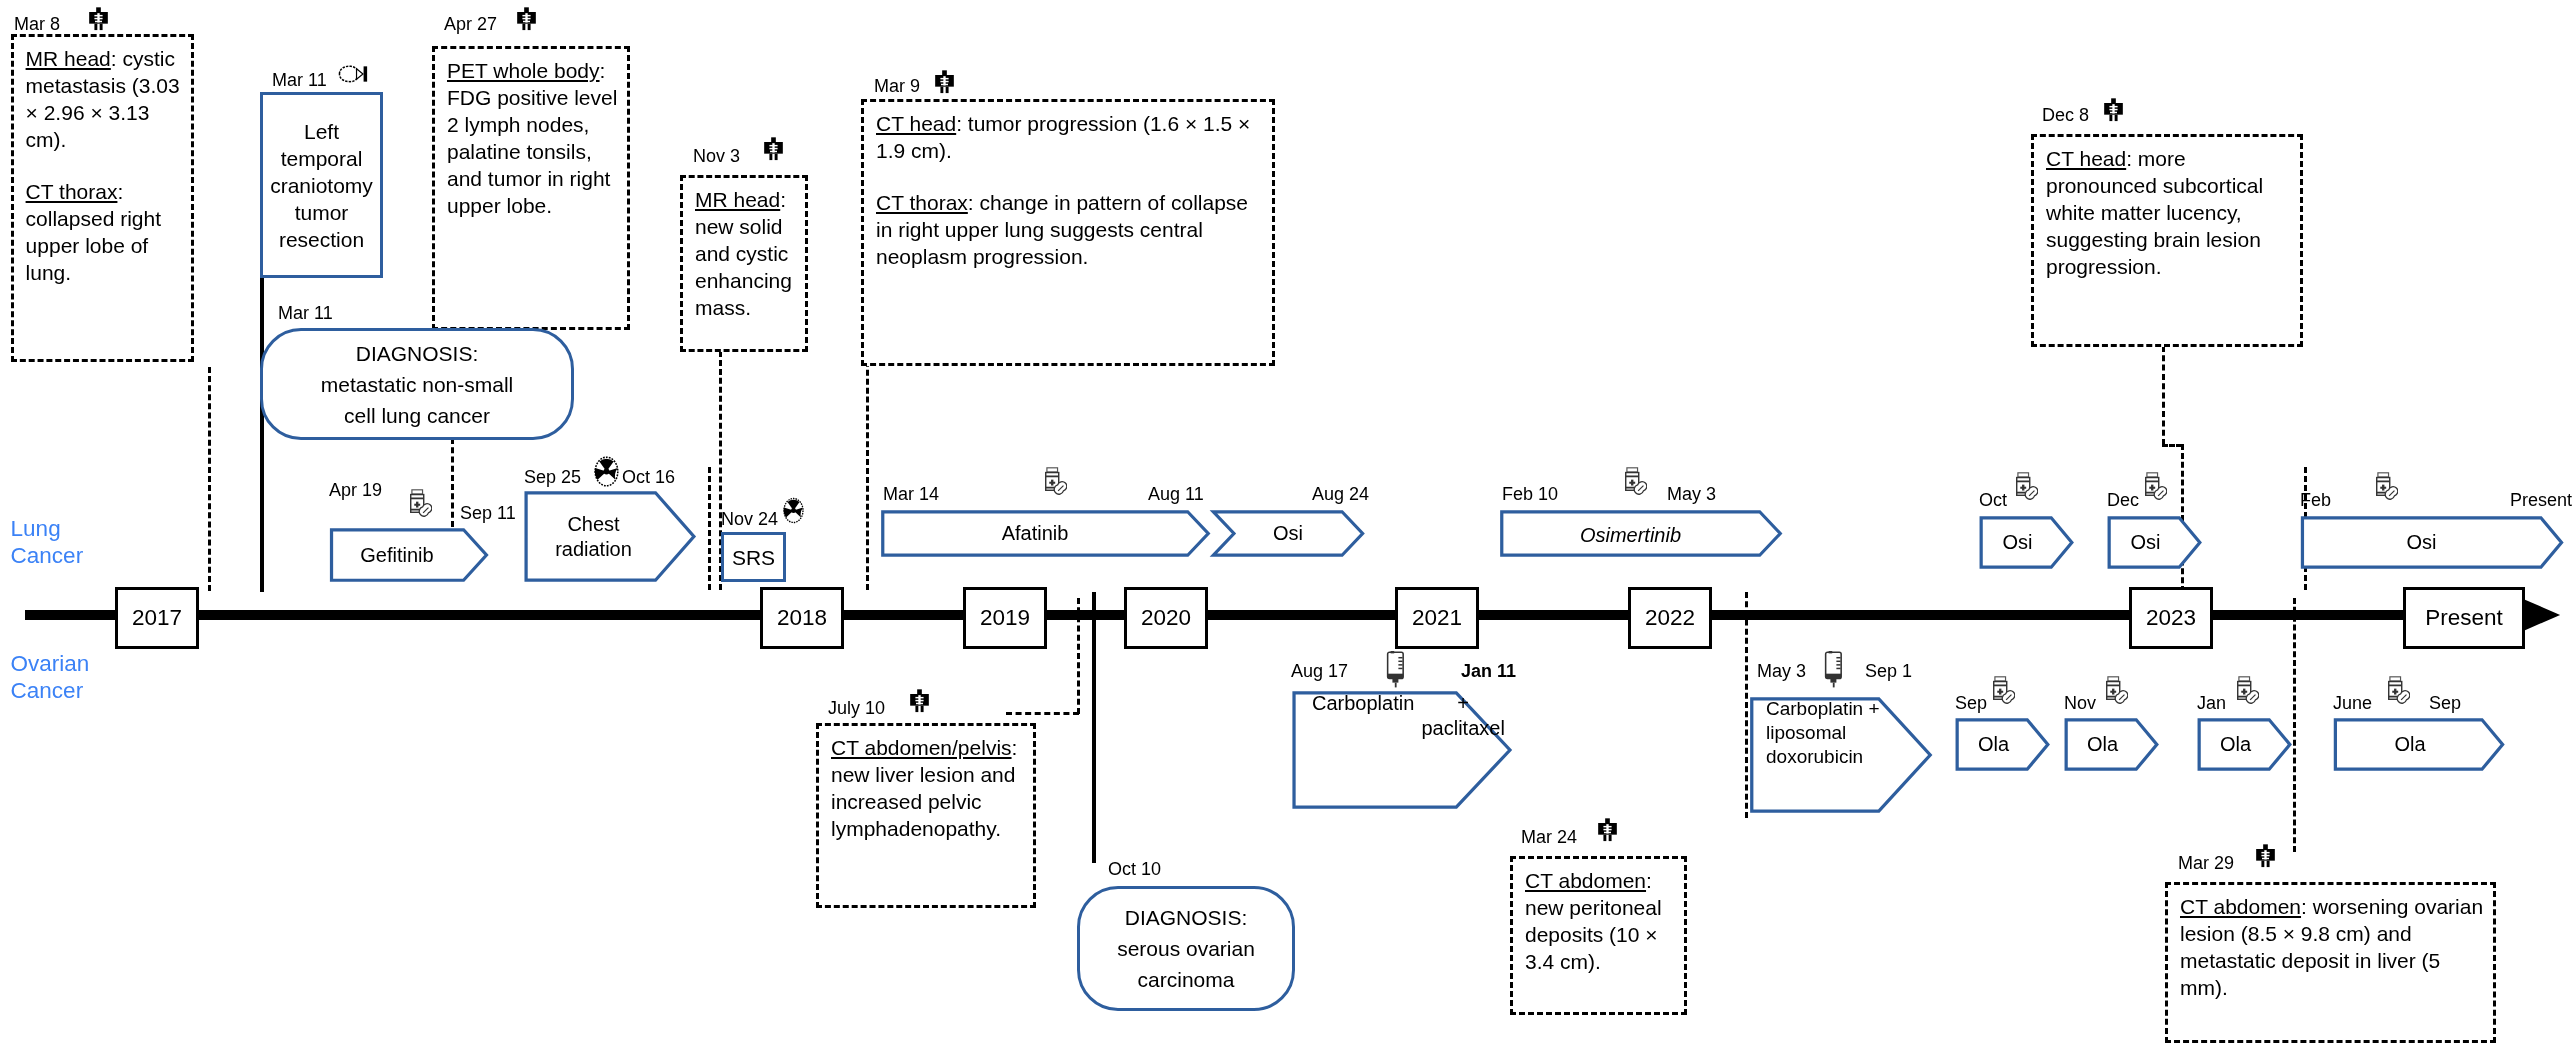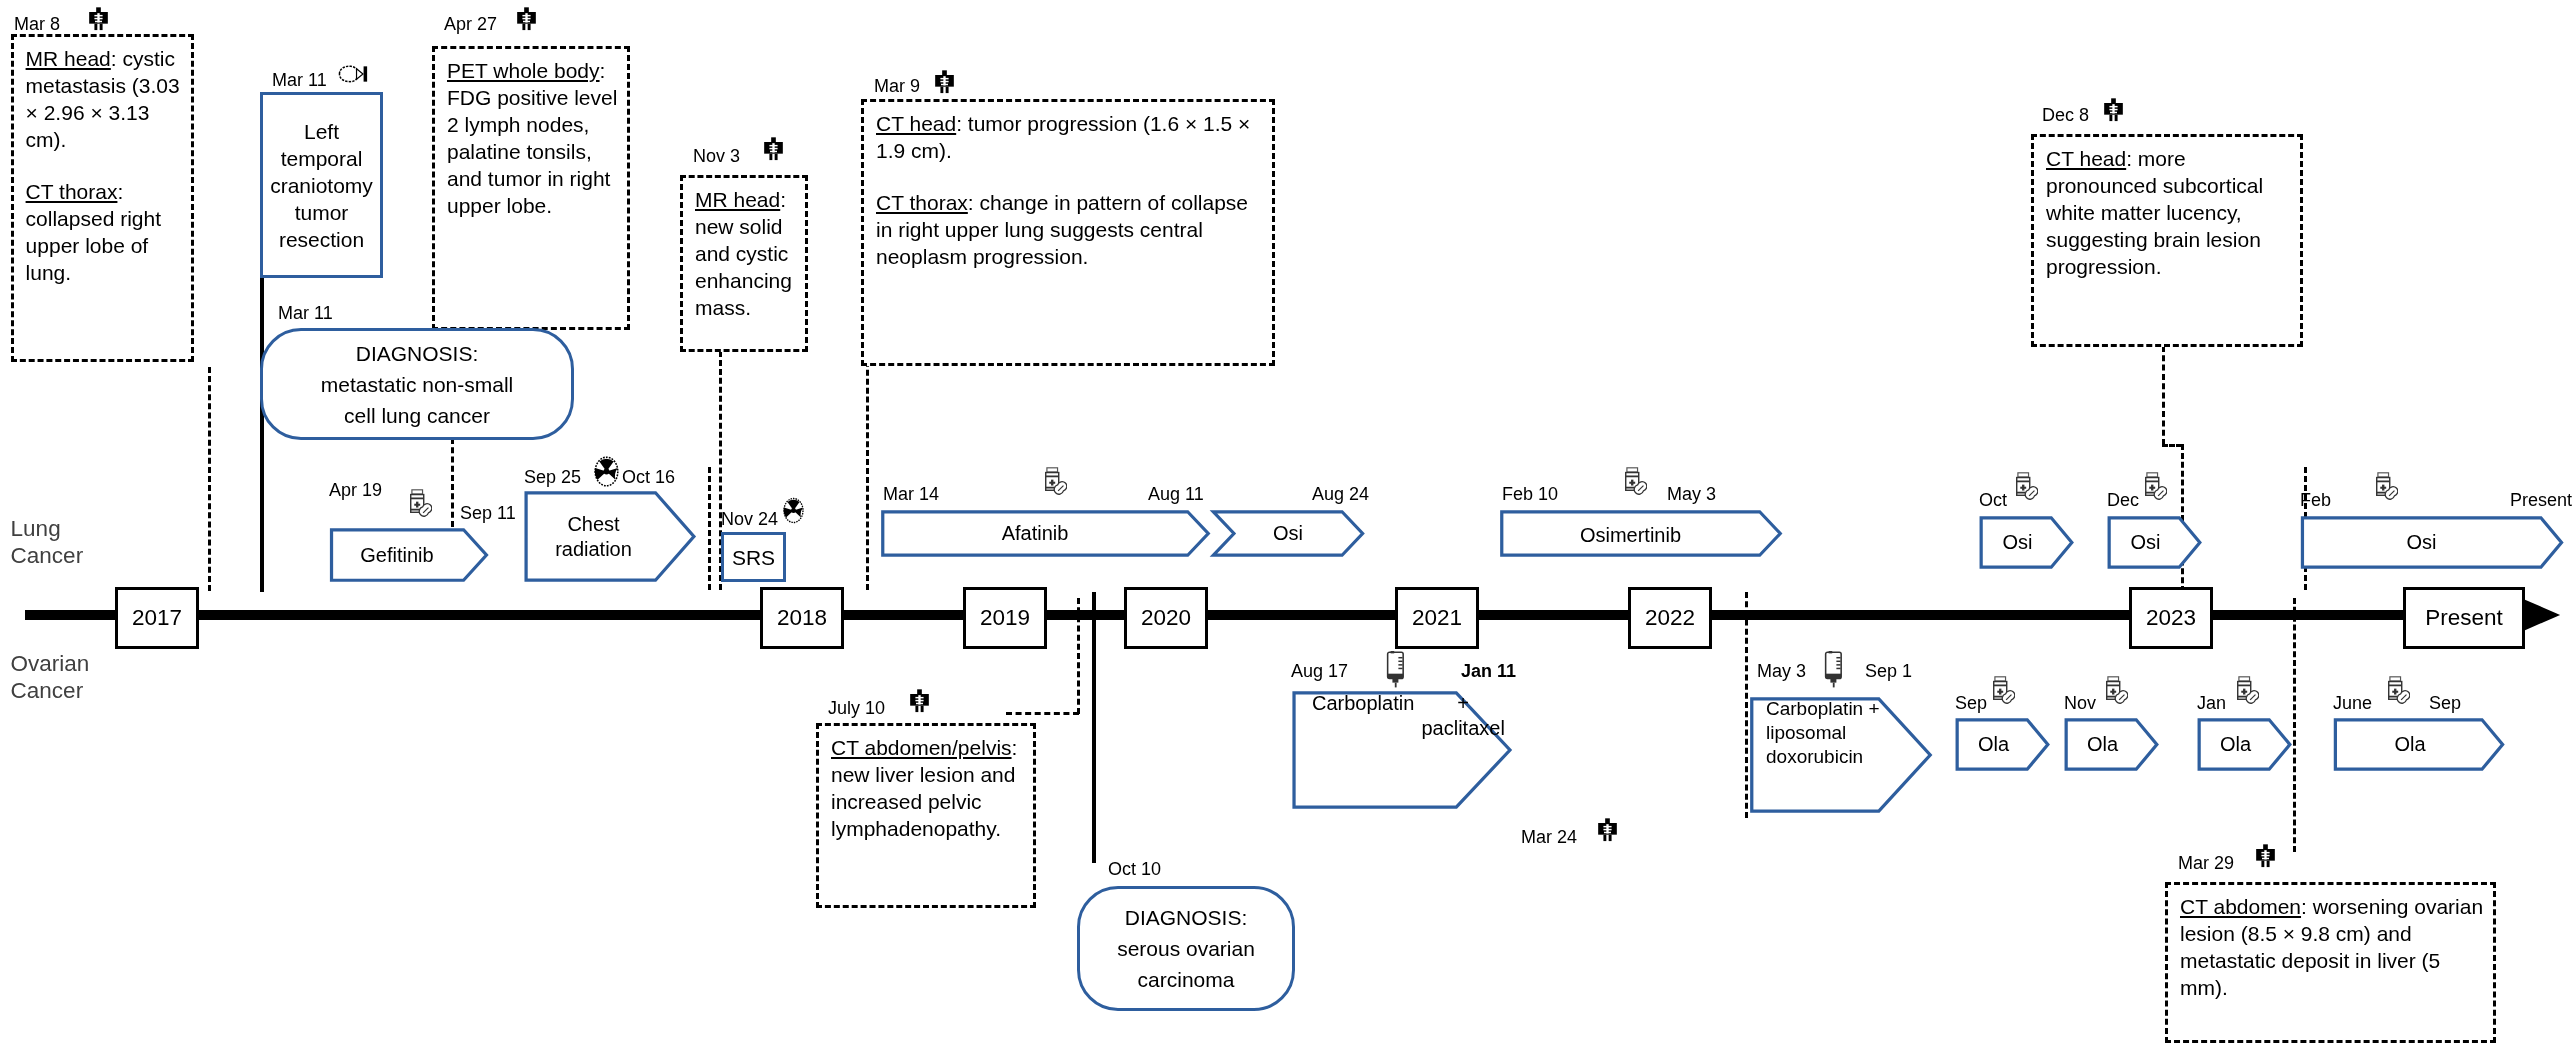--- a/index.html
+++ b/index.html
@@ -2,21 +2,21 @@
 <html style="font-size:9.5px"><head>
 <meta charset="utf-8">
 <style>
   html,body{margin:0;padding:0;background:#fff;}
   body{font-family:"Liberation Sans",sans-serif;color:#000;}
   #canvas{position:relative;width:2576px;height:1055px;background:#fff;overflow:hidden;}
   .abs{position:absolute;box-sizing:border-box;}
 
   
   .datelbl{font-size:18px;line-height:20px;color:#000;white-space:nowrap;}
-  .rowlbl{font-size:22.5px;line-height:27px;color:#404040;}
+  .rowlbl{font-size:22.5px;line-height:27px;color:#3b82f6;}
   .noteb{border:3px dashed #000;background:#fff;padding:8.3px 9.5px 6px 12px;}
   .noteb p{margin:0 0 0 0;font-size:21px;line-height:27px;}
   .noteb p.gap{margin-top:25px;}
   .u{text-decoration:underline;text-underline-offset:1.8px;}
 
   
   .bluebox{border:3px solid #2e5e9e;background:#fff;display:flex;align-items:center;justify-content:center;text-align:center;}
   .bluebox span{font-size:21px;line-height:27px;color:#000;}
   .roundbox{border:3px solid #2e5e9e;background:#fff;border-radius:41px;display:flex;align-items:center;justify-content:center;text-align:center;}
   .roundbox span{font-size:21px;line-height:31px;color:#000;}
@@ -265,21 +265,21 @@
         <rect x="8" y="9" width="22" height="30" fill="#fff" stroke="#333" stroke-width="2.4"></rect>
         <rect x="8" y="14" width="22" height="3" fill="#333"></rect>
         <rect x="8" y="33" width="22" height="3" fill="#333"></rect>
         <rect x="17" y="21" width="4" height="10" fill="#333"></rect>
         <rect x="14" y="24.5" width="10" height="3.5" fill="#333"></rect>
         <path d="M28 30 a8 8 0 1 1 10 10 a8 8 0 1 1 -10 -10 Z" fill="#fff" stroke="#333" stroke-width="2.2"></path>
         <line x1="29" y1="40" x2="38" y2="31" stroke="#333" stroke-width="2"></line>
       </svg>
   </div>
   <div class="abs datelbl" style="left:1667px;top:484px;">May 3</div>
-  <div class="chev" style="left:1499px;top:510px;width:284px;height:51px;">
+  <div class="chev" style="left:1499px;top:510px;width:284px;height:51px;font-style:italic;">
     <svg width="284" height="47" viewBox="0 0 480 80">
         <polygon points="3,3 442,3 477,40 442,77 3,77" fill="#fff" stroke="#2e5e9e" stroke-width="5.5"></polygon>
       </svg>
     <div class="chevtxt" style="padding-right:21px;">Osimertinib</div>
   </div>
 
   <div class="abs datelbl" style="left:1979px;top:490px;">Oct</div>
   <div class="ic" style="left:2012px;top:472px;">
     <svg width="26" height="30" viewBox="0 0 44 50">
         <rect x="10" y="1" width="18" height="7" fill="#fff" stroke="#555" stroke-width="2"></rect>
@@ -436,20 +436,23 @@
         <rect x="14" y="0" width="8" height="8" fill="#000"></rect>
         <rect x="2" y="8" width="32" height="20" fill="#000"></rect>
         <rect x="16" y="10" width="4" height="16" fill="#fff"></rect>
         <rect x="11" y="13" width="14" height="2.5" fill="#fff"></rect>
         <rect x="11" y="18" width="14" height="2.5" fill="#fff"></rect>
         <rect x="12" y="23" width="12" height="2.5" fill="#fff"></rect>
         <rect x="11" y="28" width="5" height="11" fill="#000"></rect>
         <rect x="20" y="28" width="5" height="11" fill="#000"></rect>
       </svg>
   </div>
+  <div class="abs noteb" style="left:1510px;top:856px;width:177px;height:159px;">
+    <p><span class="u">CT abdomen</span><span>: new peritoneal deposits (10 × 3.4 cm).</span></p>
+  </div>
 
   <div class="abs datelbl" style="left:1757px;top:661px;">May 3</div>
   <div class="ic" style="left:1822px;top:651px;">
     <svg width="24" height="37" viewBox="0 0 40 62">
         <rect x="6" y="2" width="26" height="44" rx="3" fill="#fff" stroke="#333" stroke-width="2.6"></rect>
         <rect x="11" y="0" width="6" height="4" fill="#333"></rect>
         <rect x="24" y="10" width="7" height="2.5" fill="#333"></rect>
         <rect x="24" y="16" width="7" height="2.5" fill="#333"></rect>
         <rect x="24" y="22" width="7" height="2.5" fill="#333"></rect>
         <rect x="24" y="28" width="7" height="2.5" fill="#333"></rect>

